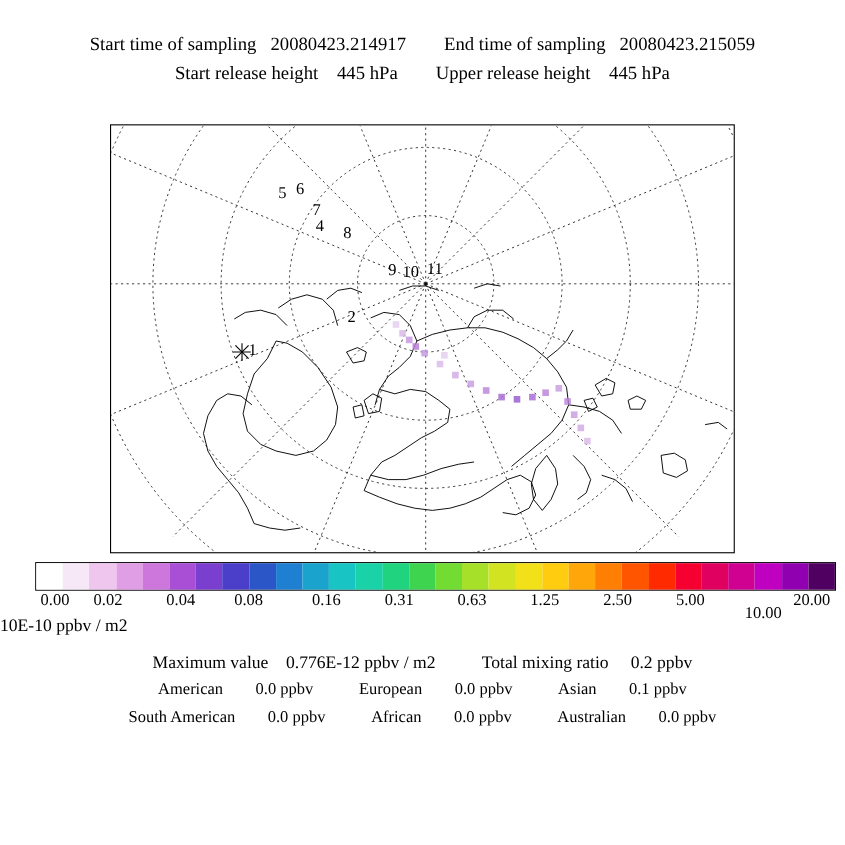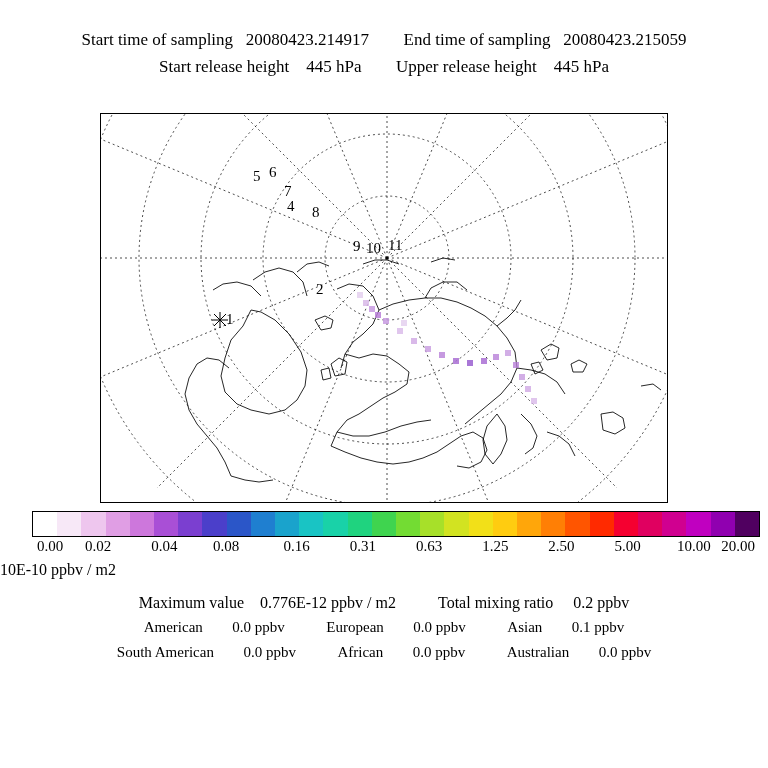--- a/index.html
+++ b/index.html
@@ -300,21 +300,21 @@
       <span style="left: 50px;">0.00</span>
       <span style="left: 98.1818px;">0.02</span>
       <span style="left: 164.364px;">0.04</span>
       <span style="left: 226px; text-align: right;">0.08</span>
       <span style="left: 296.727px;">0.16</span>
       <span style="left: 362.909px;">0.31</span>
       <span style="left: 429.091px;">0.63</span>
       <span style="left: 495.273px;">1.25</span>
       <span style="left: 561.455px;">2.50</span>
       <span style="left: 627.636px; text-align: right;">5.00</span>
-      <span style="left: 693.818px;">10.00</span>
+      <span style="left: 693.818px; margin-top: 12px;">10.00</span>
       <span style="left: 738px;">20.00</span>
     </div>
   <div id="cbar-unit">10E-10 ppbv / m2</div>
 
   <div class="foot" id="foot1">
     <span class="s">Maximum value</span>
     <span class="s">&nbsp;&nbsp;</span>
     <span class="s">0.776E-12 ppbv / m2</span>
     <span class="g1"></span>
     <span class="s">Total mixing ratio</span>

